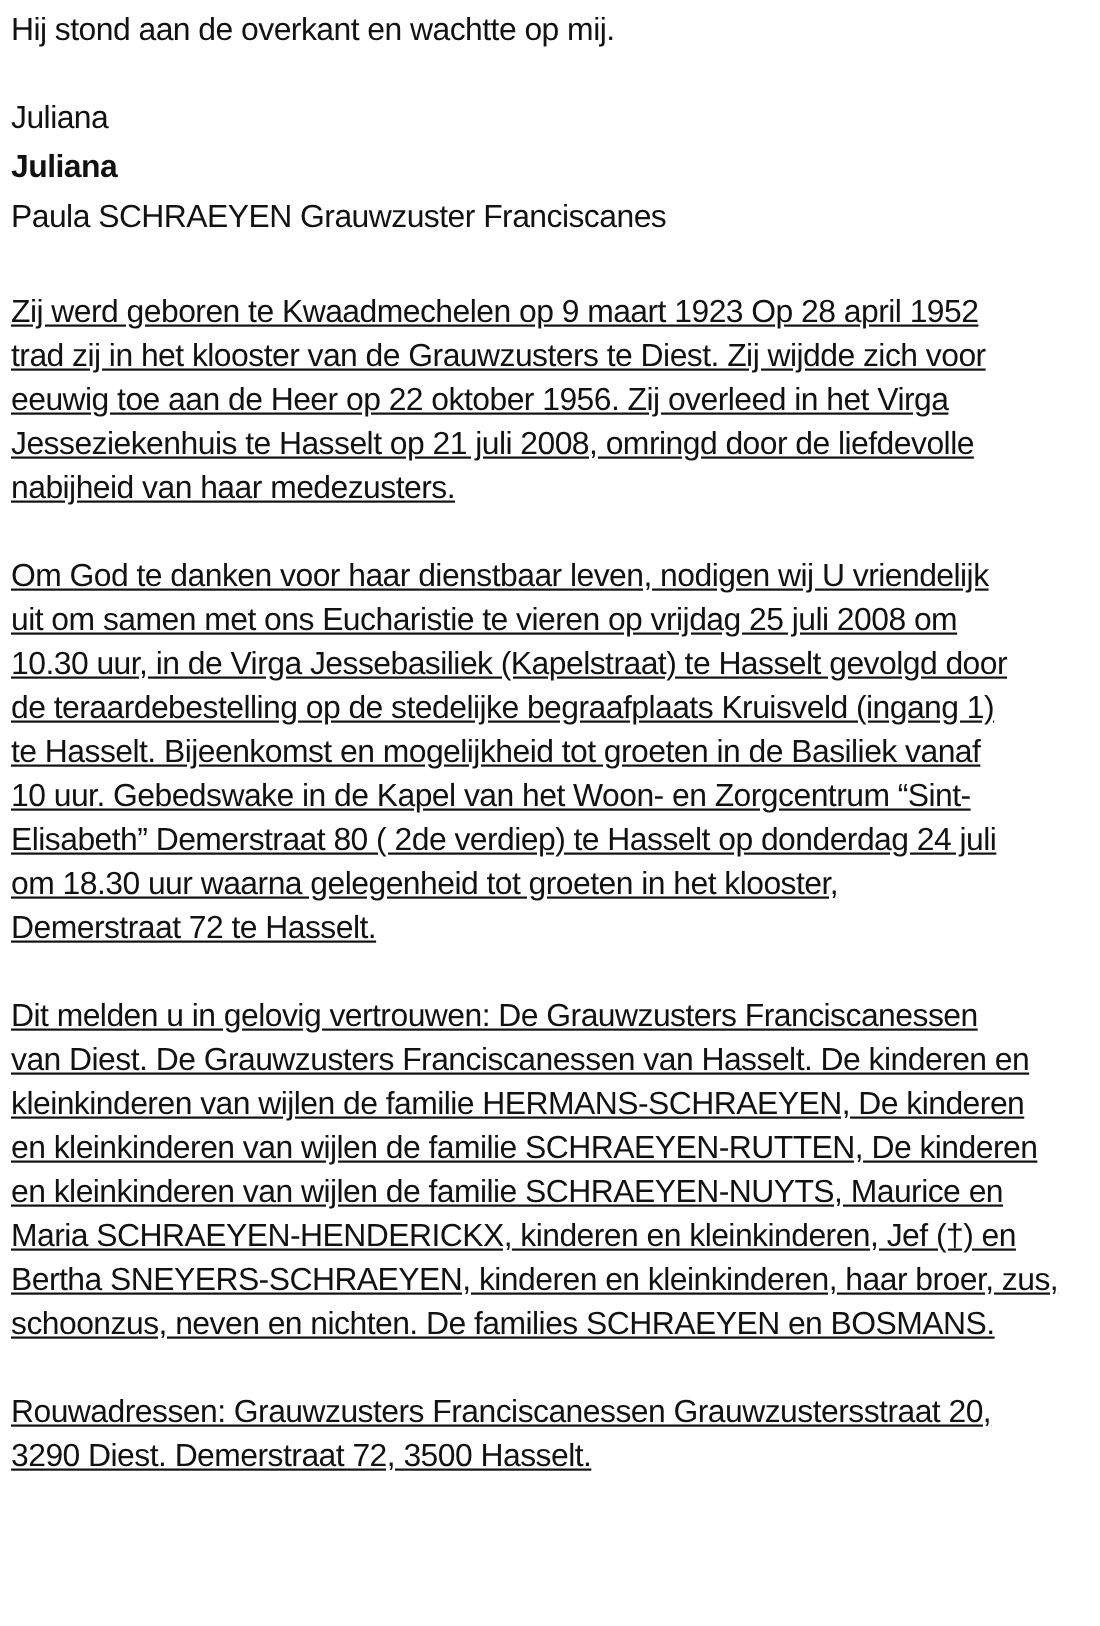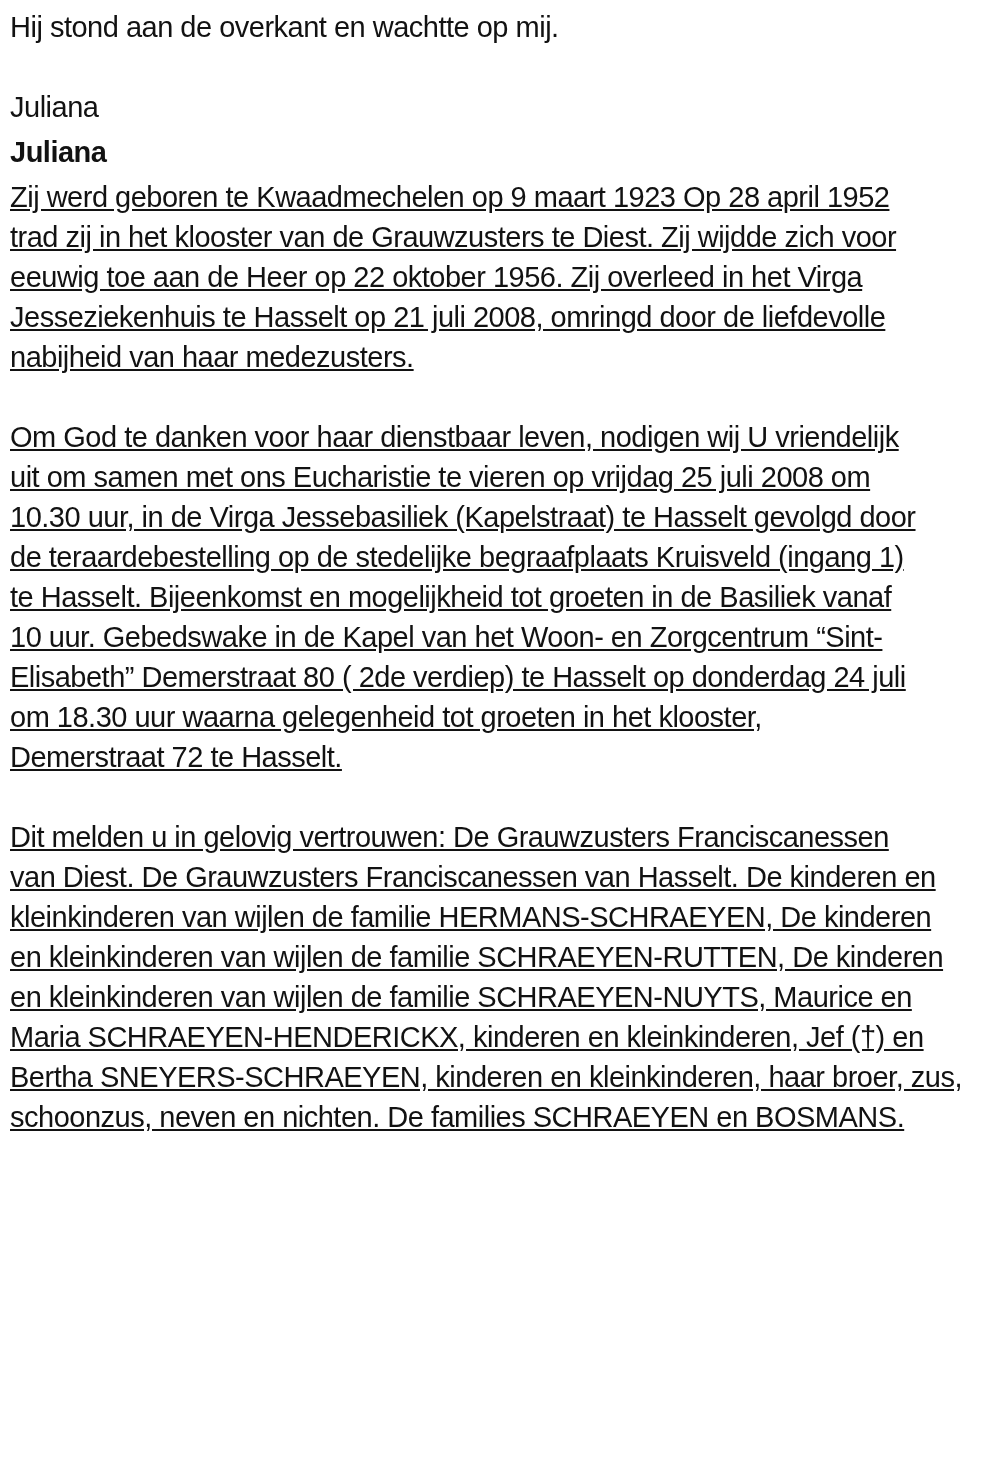--- a/index.html
+++ b/index.html
@@ -44,21 +44,23 @@
 </head>
 <body>
 
 <main class="doc">
   <p class="epitaph">Hij stond aan de overkant en wachtte op mij.</p>
 
   <p class="hline">Juliana</p>
 
   <p class="hline bold">Juliana</p>
 
+  <p class="name-line">Paula SCHRAEYEN Grauwzuster Franciscanes</p>
 
   <p class="block">Zij werd geboren te Kwaadmechelen op 9 maart 1923 Op 28 april 1952<br>trad zij in het klooster van de Grauwzusters te Diest. Zij wijdde zich voor<br>eeuwig toe aan de Heer op 22 oktober 1956. Zij overleed in het Virga<br>Jesseziekenhuis te Hasselt op 21 juli 2008, omringd door de liefdevolle<br>nabijheid van haar medezusters.</p>
 
   <p class="block">Om God te danken voor haar dienstbaar leven, nodigen wij U vriendelijk<br>uit om samen met ons Eucharistie te vieren op vrijdag 25 juli 2008 om<br>10.30 uur, in de Virga Jessebasiliek (Kapelstraat) te Hasselt gevolgd door<br>de teraardebestelling op de stedelijke begraafplaats Kruisveld (ingang 1)<br>te Hasselt. Bijeenkomst en mogelijkheid tot groeten in de Basiliek vanaf<br>10 uur. Gebedswake in de Kapel van het Woon- en Zorgcentrum “Sint-<br>Elisabeth” Demerstraat 80 ( 2de verdiep) te Hasselt op donderdag 24 juli<br>om 18.30 uur waarna gelegenheid tot groeten in het klooster,<br>Demerstraat 72 te Hasselt.</p>
 
   <p class="block">Dit melden u in gelovig vertrouwen: De Grauwzusters Franciscanessen<br>van Diest. De Grauwzusters Franciscanessen van Hasselt. De kinderen en<br>kleinkinderen van wijlen de familie HERMANS-SCHRAEYEN, De kinderen<br>en kleinkinderen van wijlen de familie SCHRAEYEN-RUTTEN, De kinderen<br>en kleinkinderen van wijlen de familie SCHRAEYEN-NUYTS, Maurice en<br>Maria SCHRAEYEN-HENDERICKX, kinderen en kleinkinderen, Jef (†) en<br>Bertha SNEYERS-SCHRAEYEN, kinderen en kleinkinderen, haar broer, zus,<br>schoonzus, neven en nichten. De families SCHRAEYEN en BOSMANS.</p>
 
+  <p class="block">Rouwadressen: Grauwzusters Franciscanessen Grauwzustersstraat 20,<br>3290 Diest. Demerstraat 72, 3500 Hasselt.</p>
 
 </main>
 
 </body></html>

